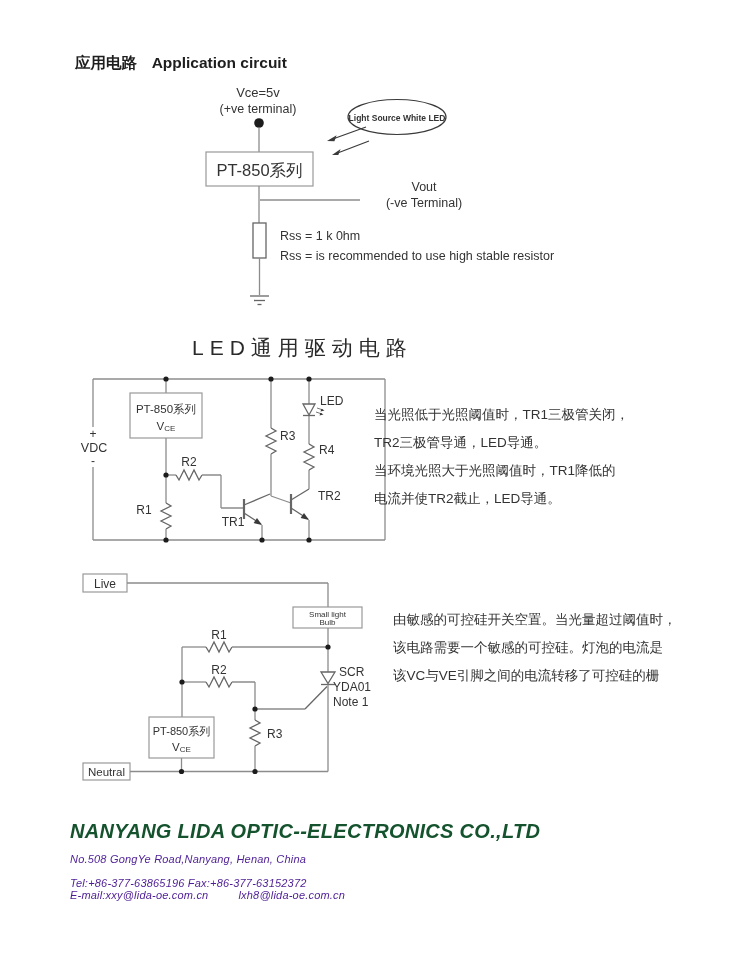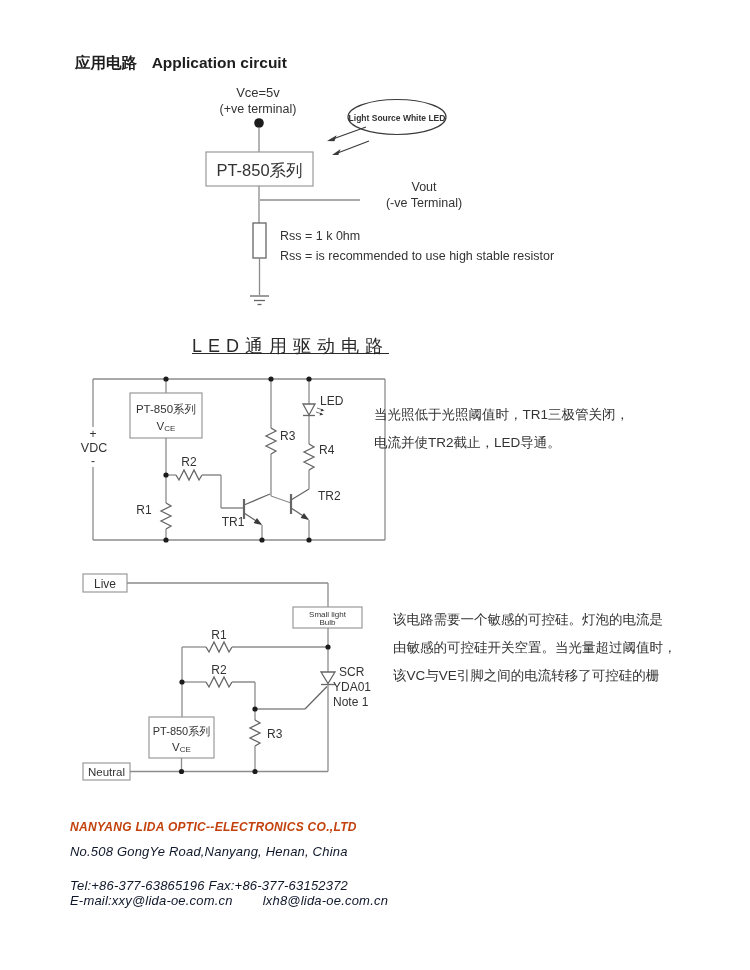--- a/index.html
+++ b/index.html
@@ -1,23 +1,23 @@
 <!DOCTYPE html>
 <html><head>
 <meta charset="utf-8">
 <style>
   html,body{margin:0;padding:0;background:#ffffff;}
   body{font-family:"Liberation Sans","DejaVu Sans",sans-serif;color:#2b2b2b;}
   .page{position:relative;width:750px;height:970px;background:#fff;overflow:hidden;}
   .abs{position:absolute;}
   .doc-title{font-size:15.5px;font-weight:bold;color:#1e1e1e;}
-  .section-title{font-size:18px;color:#2a2a2a;letter-spacing:6px;text-decoration:underline;}
+  .section-title{font-size:21px;color:#2a2a2a;letter-spacing:6px;}
   .desc{font-size:13.5px;line-height:28px;color:#333;width:340px;}
-  .footer-company{font-size:12px;font-weight:bold;font-style:italic;color:#c2410c;letter-spacing:0.3px;}
-  .footer-line{font-size:13px;font-style:italic;color:#0f172a;letter-spacing:0.2px;}
+  .footer-company{font-size:20px;font-weight:bold;font-style:italic;color:#14532d;letter-spacing:0.3px;}
+  .footer-line{font-size:11px;font-style:italic;color:#4c1d95;letter-spacing:0.2px;}
   .email-gap{display:inline-block;width:30px;}
   svg text{font-family:"Liberation Sans","DejaVu Sans",sans-serif;fill:#333;}
   .wire{stroke:#8c8c8c;stroke-width:1.3;fill:none;}
   .sym{stroke:#666;stroke-width:1.3;fill:none;}
   .box{stroke:#999;stroke-width:1.2;fill:#fff;}
   .dot{fill:#1c1c1c;}
   .ink{stroke:#3a3a3a;stroke-width:1.2;fill:none;}
   .inkfill{fill:#3a3a3a;stroke:none;}
 </style>
 </head>
@@ -135,20 +135,22 @@
     <circle cx="191" cy="7" r="2.6" class="dot"></circle>
     <circle cx="229" cy="7" r="2.6" class="dot"></circle>
     <circle cx="86" cy="103" r="2.6" class="dot"></circle>
     <circle cx="86" cy="168" r="2.6" class="dot"></circle>
     <circle cx="182" cy="168" r="2.6" class="dot"></circle>
     <circle cx="229" cy="168" r="2.6" class="dot"></circle>
   </svg>
 
   <div class="abs desc" style="left:374px;top:401px;">
     <div>当光照低于光照阈值时，TR1三极管关闭，</div>
+    <div>TR2三极管导通，LED导通。</div>
+    <div>当环境光照大于光照阈值时，TR1降低的</div>
     <div>电流并使TR2截止，LED导通。</div>
   </div>
 
   <svg class="abs" style="left:75px;top:565px;" width="330" height="225" viewBox="0 0 330 225">
 
     <rect x="8" y="9" width="44" height="18" class="box"></rect>
     <text x="30" y="22.5" font-size="12" text-anchor="middle">Live</text>
     <path class="wire" d="M52,18 H253 M253,18 V42"></path>
 
     <rect x="218" y="42" width="69" height="21" class="box"></rect>
@@ -193,27 +195,27 @@
     <path class="wire" d="M55,206.5 H253"></path>
 
     <circle cx="253" cy="82" r="2.6" class="dot"></circle>
     <circle cx="107" cy="117" r="2.6" class="dot"></circle>
     <circle cx="180" cy="144" r="2.6" class="dot"></circle>
     <circle cx="106.5" cy="206.5" r="2.6" class="dot"></circle>
     <circle cx="180" cy="206.5" r="2.6" class="dot"></circle>
   </svg>
 
   <div class="abs desc" style="left:393px;top:606px;">
+    <div>由敏感的可控硅开关空置。当光量超过阈值时，</div>
     <div>该电路需要一个敏感的可控硅。灯泡的电流是</div>
-    <div>由敏感的可控硅开关空置。当光量超过阈值时，</div>
     <div>该VC与VE引脚之间的电流转移了可控硅的栅</div>
   </div>
 
   <div class="abs" style="left:70px;top:820px;">
     <div class="footer-company">NANYANG LIDA OPTIC--ELECTRONICS CO.,LTD</div>
     <div class="footer-line" style="margin-top:10px;">No.508 GongYe Road,Nanyang, Henan, China</div>
-    <div class="footer-line" style="margin-top:19px;">Tel:+86-377-63865196 Fax:+86-377-63152372</div>
+    <div class="footer-line" style="margin-top:12px;">Tel:+86-377-63865196 Fax:+86-377-63152372</div>
     <div class="footer-line" style="margin-top:0;">
       <span>E-mail:xxy@lida-oe.com.cn</span><span class="email-gap"></span><span>lxh8@lida-oe.com.cn</span>
     </div>
   </div>
 
 </div>
 
 </body></html>

